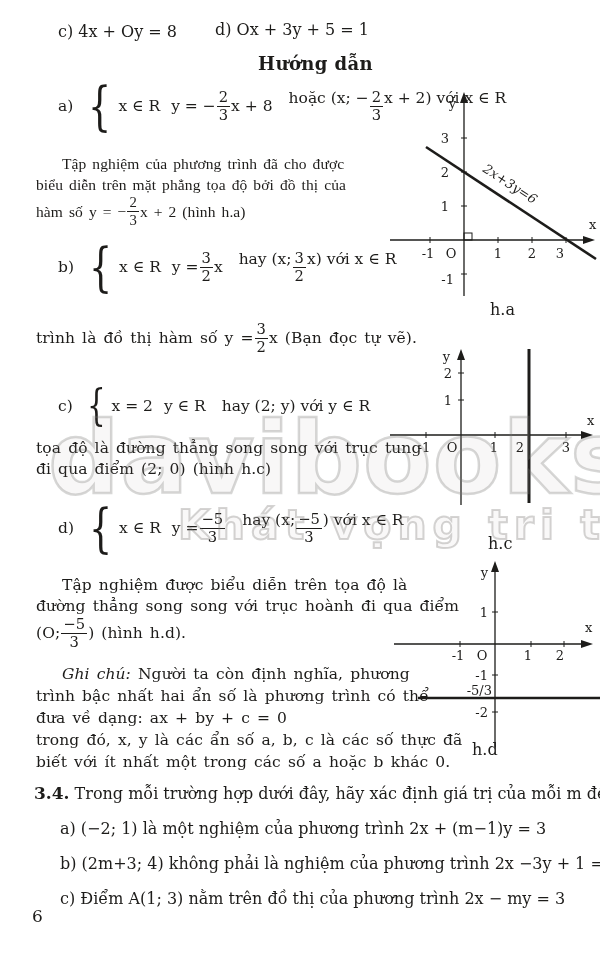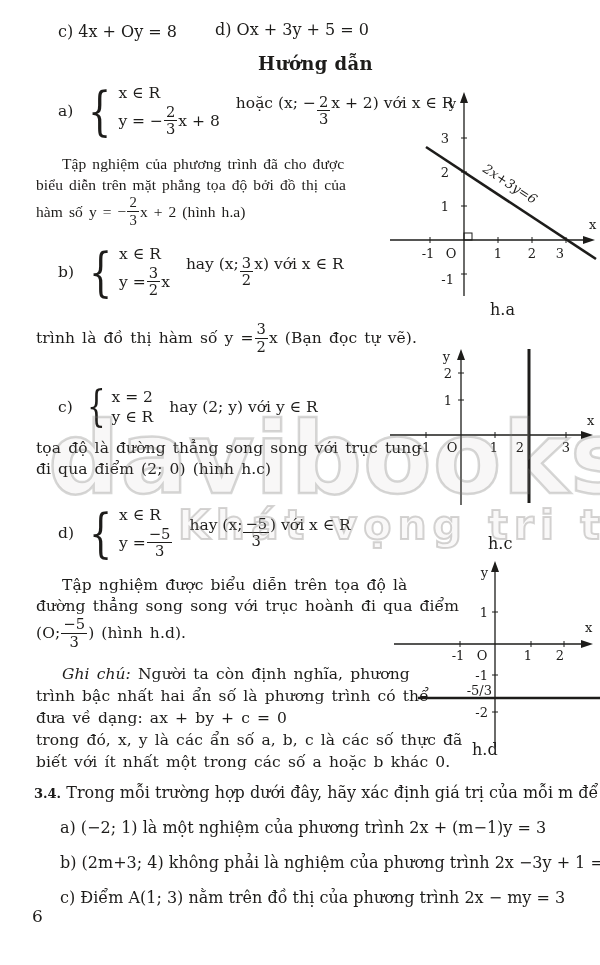--- a/index.html
+++ b/index.html
@@ -14,31 +14,31 @@
   .para div { white-space:nowrap; }
   .indent { padding-left:26px; }
   .fracline { display:flex; align-items:center; height:32px; white-space:nowrap; }
   .heading { font-weight:bold; font-size:18px; letter-spacing:0.4px; }
   .topline { font-size:16px; white-space:nowrap; }
 
   .sys { display:flex; align-items:center; font-size:15.5px; white-space:nowrap; }
   .sys .sys-label { margin-right:10px; }
   .brace { font-size:52px; font-weight:400; line-height:0.85; transform:scaleX(0.7); margin-right:2px; }
   .brace.sm { font-size:42px; }
-  .rows { display:flex; flex-direction:column; justify-content:flex-end; gap:2px; }
+  .rows { display:flex; flex-direction:row; justify-content:flex-end; gap:11px; }
   .rows .r { display:flex; align-items:center; }
   .tail { margin-left:16px; display:flex; align-items:flex-start; }
 
   .frac { display:inline-block; vertical-align:middle; text-align:center; line-height:1.1; font-size:0.95em; margin:0 1px; }
   .frac .fn { display:block; border-bottom:1.3px solid #1d1c1a; padding:0 2px; }
   .frac .fd { display:block; padding:0 2px; }
 
   .ex { font-size:16px; }
   .ex .ex-head { white-space:nowrap; }
-  .ex .ex-head b { font-size:13px; }
+  .ex .ex-head b { font-size:17px; }
   .ex .ex-item { padding-left:26px; margin-top:16px; white-space:nowrap; }
 
   .pagenum { font-size:17px; }
 
   .watermark { position:absolute; left:48px; top:400px; z-index:6; pointer-events:none;
     white-space:nowrap; font-family:"DejaVu Sans","Liberation Sans",sans-serif; font-weight:bold; }
   .wm1 { font-size:100px; letter-spacing:1px; color:rgba(128,126,122,0.06);
     -webkit-text-stroke:2.5px rgba(124,122,118,0.30); }
   .wm2 { font-size:41px; letter-spacing:6px; margin:-16px 0 0 130px; color:rgba(128,126,122,0.05);
     -webkit-text-stroke:2px rgba(124,122,118,0.32); }
@@ -47,21 +47,21 @@
   svg .cap { font-size:16px; }
   svg line, svg rect { stroke:#1d1c1a; }
   svg polygon { fill:#1d1c1a; }
 </style>
 </head>
 <body>
 
 <div class="page">
 
   <span class="abs topline" style="left:58px; top:22px;">c) 4x + Oy = 8</span>
-  <span class="abs topline" style="left:215px; top:20px;">d) Ox + 3y + 5 = 0</span>
+  <span class="abs topline" style="left:215px; top:20px;">d) Ox + 3y + 5 = 1</span>
 
   <div class="abs heading" style="left:258px; top:53px;">Hướng dẫn</div>
 
   <div class="abs sys" style="left:58px; top:84px;">
     <span class="sys-label">a)</span>
     <span class="brace">{</span>
     <span class="rows">
       <span class="r">x ∈ R</span>
       <span class="r">
         <span>y = −</span>

